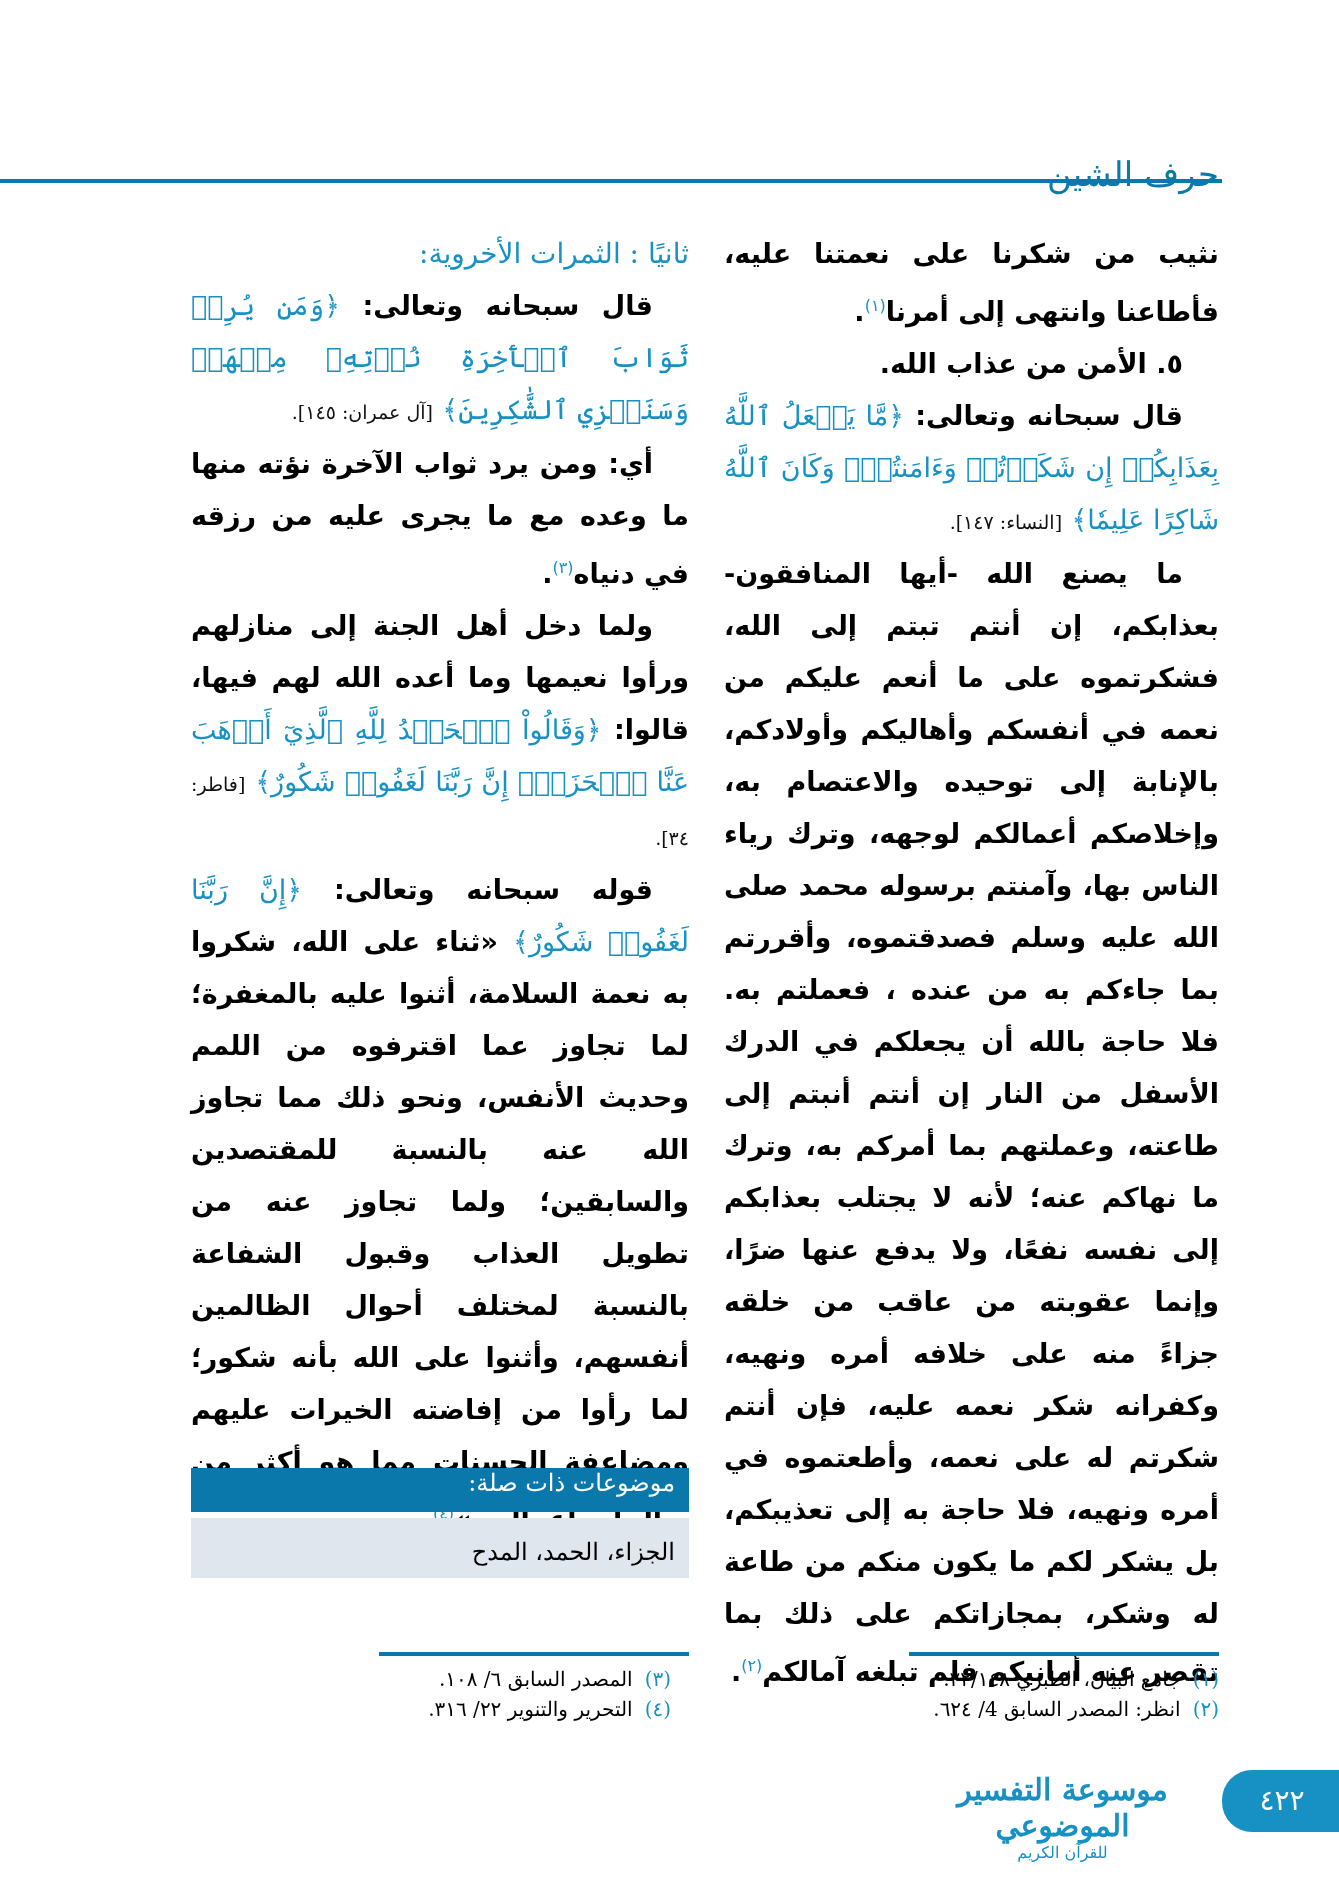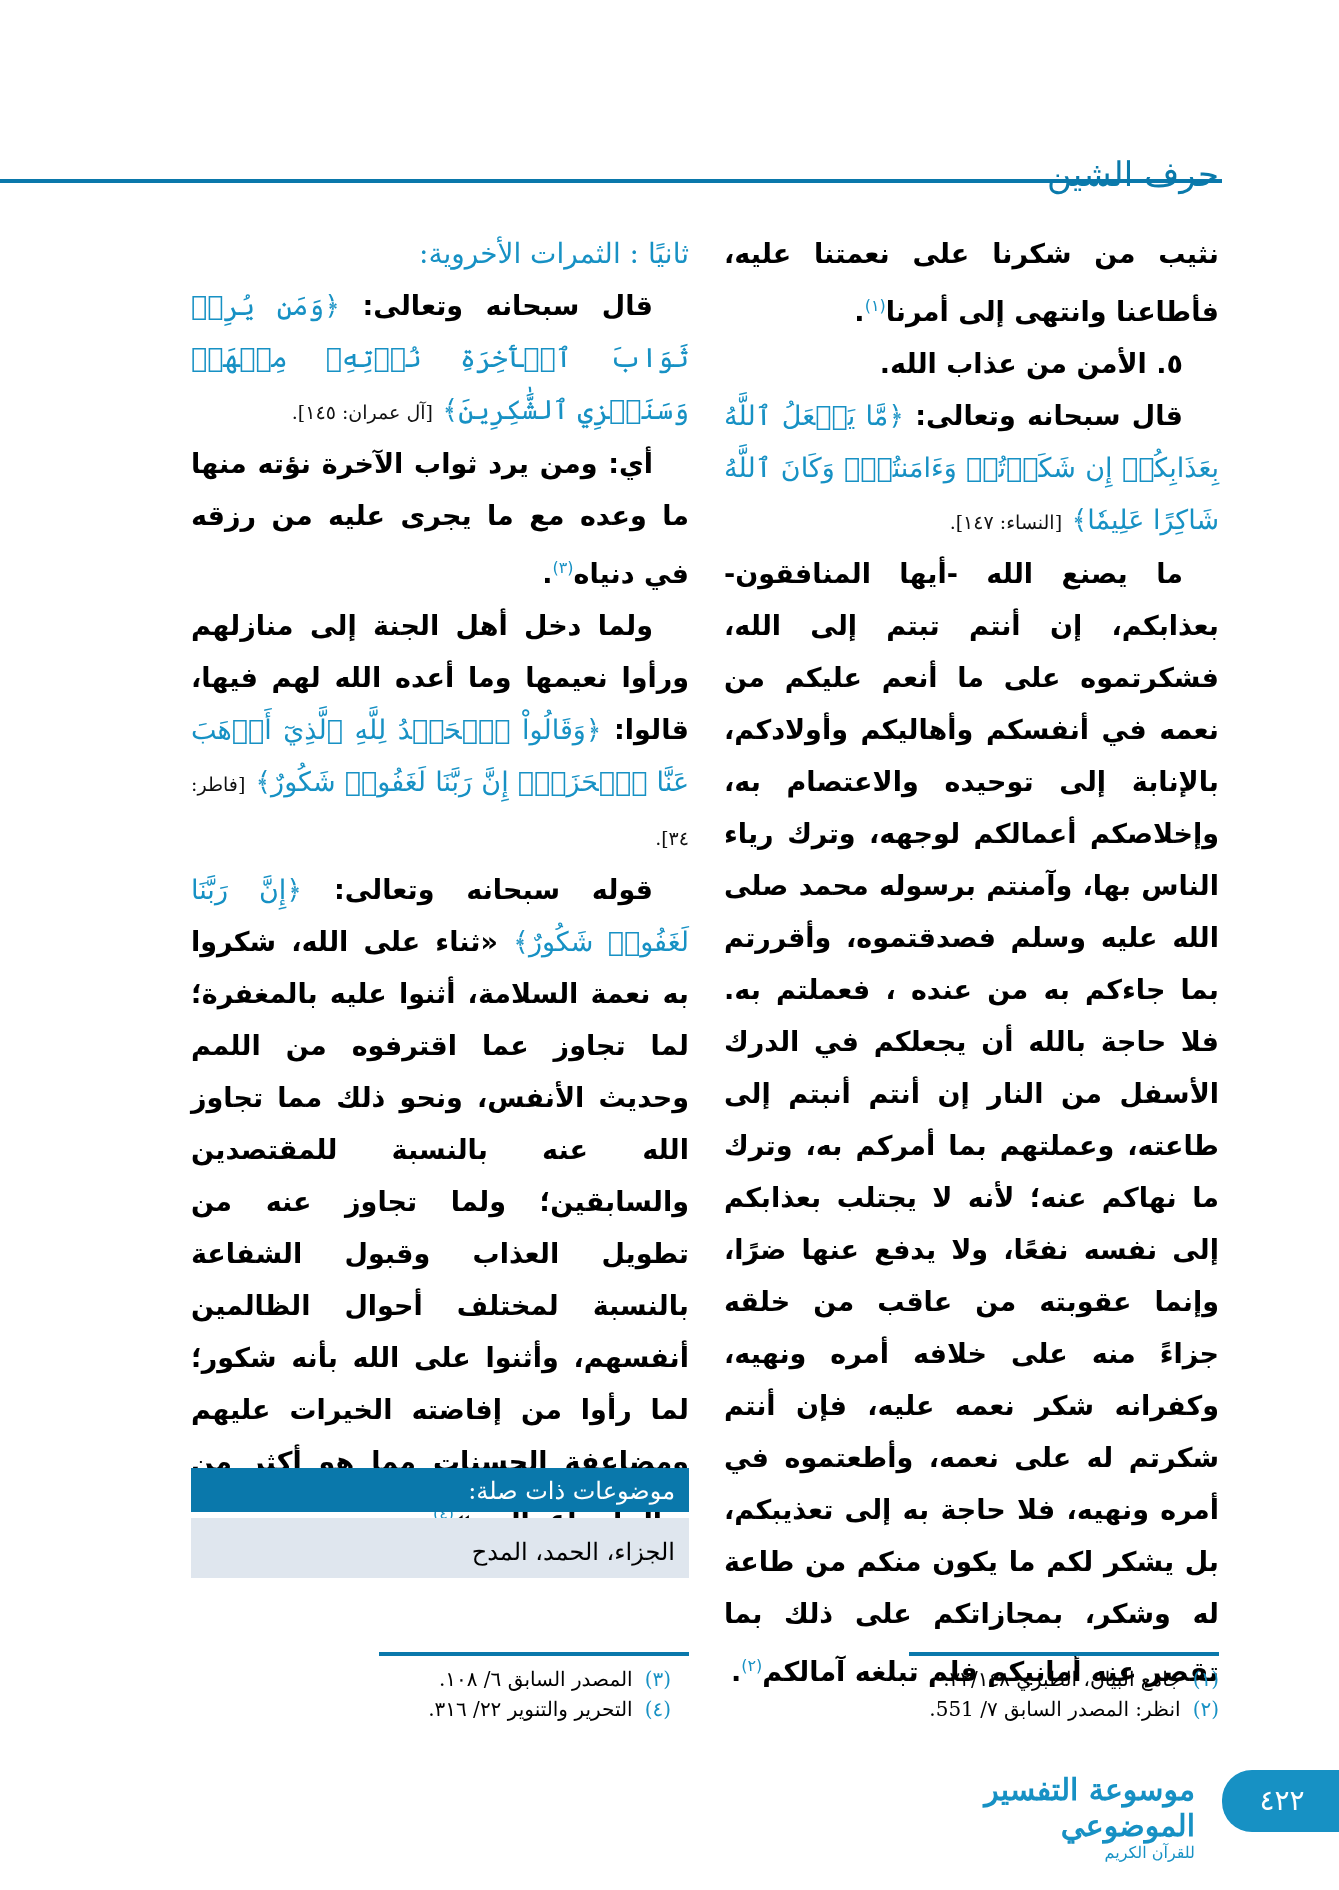--- a/index.html
+++ b/index.html
@@ -14,33 +14,33 @@
 
   .p { font-size:27px; line-height:52px; font-weight:bold; margin:0; text-align-last:right; }
   .indent { text-indent:36px; }
   .quran { color:#1791c4; font-weight:normal; font-family:"DejaVu Serif", serif; }
   .bracket { color:#1791c4; font-weight:normal; }
   .ref { font-size:19px; font-weight:normal; color:#111; font-family:"DejaVu Serif", serif; }
   .fn { font-size:16px; color:#1791c4; font-weight:normal; vertical-align:super; }
   .heading2 { color:#1791c4; font-weight:normal; font-size:28px; line-height:52px; font-family:"DejaVu Serif", serif; }
 
   .related { position:absolute; right:650px; top:1468px; width:498px; }
-  .related-head { background:#0a78ab; color:#fff; font-size:24px; padding:8px 14px; height:44px; box-sizing:border-box; line-height:30px; font-family:"DejaVu Serif", serif; }
+  .related-head { background:#0a78ab; color:#fff; font-size:24px; padding:0 14px; height:44px; box-sizing:border-box; line-height:30px; font-family:"DejaVu Serif", serif; }
   .related-body { background:#dfe6ee; margin-top:6px; font-size:24px; padding:14px 14px; height:60px; box-sizing:border-box; line-height:40px; font-family:"DejaVu Serif", serif; }
 
   .fn-rule { position:absolute; height:4px; background:#0a78ab; width:310px; top:1652px; }
   .fn-rule.r { right:120px; }
   .fn-rule.l { right:650px; }
   .footnotes { position:absolute; top:1664px; direction:rtl; font-size:20px; line-height:30px; font-family:"DejaVu Serif", serif; }
   .footnotes.r { right:120px; width:495px; }
   .footnotes.l { right:668px; width:498px; }
   .fn-num { color:#1791c4; margin-left:12px; }
 
   .page-badge { position:absolute; left:1222px; top:1770px; width:120px; height:62px; background:#1791c4; border-radius:30px 0 0 30px; color:#fff; font-size:28px; text-align:center; line-height:62px; }
-  .brand { position:absolute; left:930px; top:1772px; width:265px; color:#1791c4; font-family:"DejaVu Serif", serif; }
+  .brand { position:absolute; left:930px; top:1772px; width:265px; text-align:center; color:#1791c4; font-family:"DejaVu Serif", serif; }
   .brand-main { font-size:30px; line-height:36px; font-weight:bold; }
   .brand-sub { font-size:16px; line-height:18px; }
 </style>
 </head>
 <body>
 
 <div class="header-title">حرف الشين</div>
 <div class="header-rule"></div>
 
 <div class="col col-right">
@@ -83,21 +83,21 @@
 <div class="related">
   <div class="related-head">موضوعات ذات صلة:</div>
   <div class="related-body">الجزاء، الحمد، المدح</div>
 </div>
 
 <div class="fn-rule r"></div>
 <div class="fn-rule l"></div>
 
 <div class="footnotes r">
   <div><span class="fn-num">(١)</span><span>جامع البيان، الطبري ٢٢/١٤٨.</span></div>
-  <div><span class="fn-num">(٢)</span><span>انظر: المصدر السابق ٧/ 551.</span></div>
+  <div><span class="fn-num">(٢)</span><span>انظر: المصدر السابق 4/ ٦٢٤.</span></div>
 </div>
 <div class="footnotes l">
   <div><span class="fn-num">(٣)</span><span>المصدر السابق ٦/ ١٠٨.</span></div>
   <div><span class="fn-num">(٤)</span><span>التحرير والتنوير ٢٢/ ٣١٦.</span></div>
 </div>
 
 <div class="brand">
   <div class="brand-main">موسوعة التفسير الموضوعي</div>
   <div class="brand-sub">للقرآن الكريم</div>
 </div>

